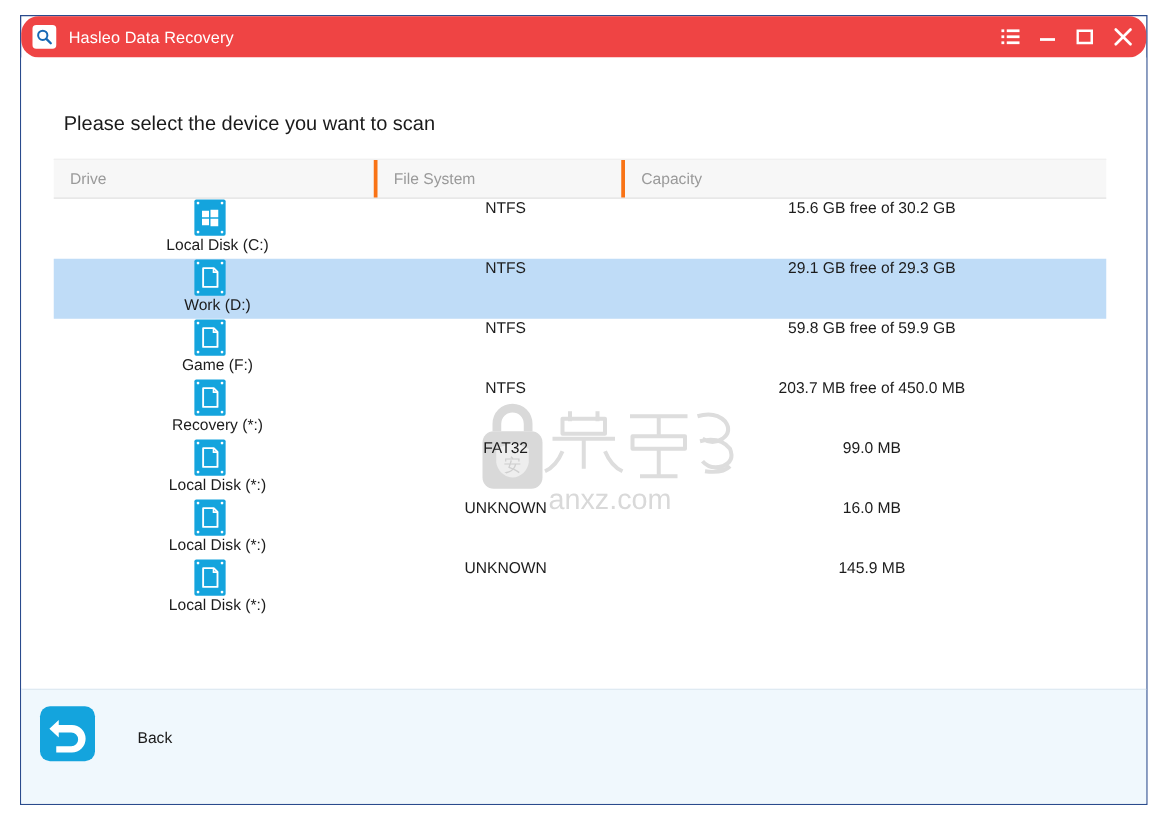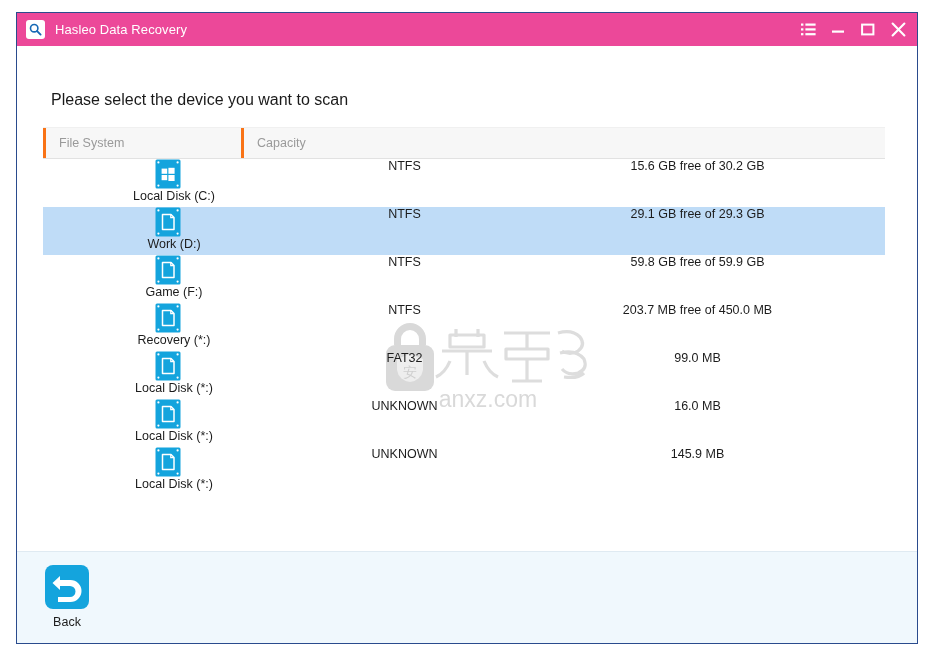--- a/index.html
+++ b/index.html
@@ -23,26 +23,27 @@
     border: 1px solid #2a4b8d;
     box-sizing: border-box;
     background: #ffffff;
     display: flex;
     flex-direction: column;
   }
 
   
   #title-bar {
     height: 33px;
-    background: #ec4899;
+    background: #ef4444;
     display: flex;
     align-items: center;
     flex: 0 0 auto;
     padding: 0 4px 0 9px;
     box-sizing: border-box;
+    border-radius: 14px;
   }
   #app-icon {
     width: 19px;
     height: 19px;
     background: #ffffff;
     border-radius: 3px;
     position: relative;
     flex: 0 0 auto;
     display: flex;
     align-items: center;
@@ -170,23 +171,24 @@
     height: 91px;
     background: #f0f8fd;
     border-top: 1px solid #dfeaf2;
     position: relative;
   }
   .footer-btn {
     position: absolute;
     top: 12px;
     width: 72px;
     display: flex;
-    flex-direction: column;
+    flex-direction: row;
     align-items: center;
     cursor: pointer;
+    gap: 33px;
   }
   #back-button { left: 14px; }
   #scan-button { right: 22px; }
   .footer-btn .glyph { width: 46px; height: 46px; }
   .footer-btn .glyph svg { display: block; }
   .footer-btn .blabel {
     margin-top: 5px;
     font-size: 12.5px;
     color: #1c1c1c;
   }
@@ -252,20 +254,21 @@
           <path d="M124 12 l46 0 M147 12 l0 16 M126 28 l42 0 l0 10 l-42 0 z M147 38 l0 22 M132 60 l30 0"></path>
           <path d="M178 12 q14 -4 22 4 q6 8 -2 14 q-8 5 -16 0 M180 32 q16 -4 24 6 q4 10 -6 14 q-10 3 -16 -4 M184 56 q14 2 20 -4"></path>
         </g>
         <text x="108" y="86" font-family="'Liberation Sans', sans-serif" font-size="23" fill="#d9d9d9" text-anchor="middle">anxz.com</text>
       </svg>
     </div>
 
     <div id="drive-table">
 
       <div id="table-header">
+        <div class="th col-drive">Drive</div>
         <div class="th col-fs sep">File System</div>
         <div class="th col-cap sep">Capacity</div>
       </div>
 
       <div id="table-body">
           <div class="row">
             <div class="cell drive">
               <span class="drive-icon">
                 <svg width="26" height="30" viewBox="0 0 26 30">
                   <rect x="0.5" y="0.5" width="25" height="29" rx="1.5" fill="#14a4dd"></rect>

